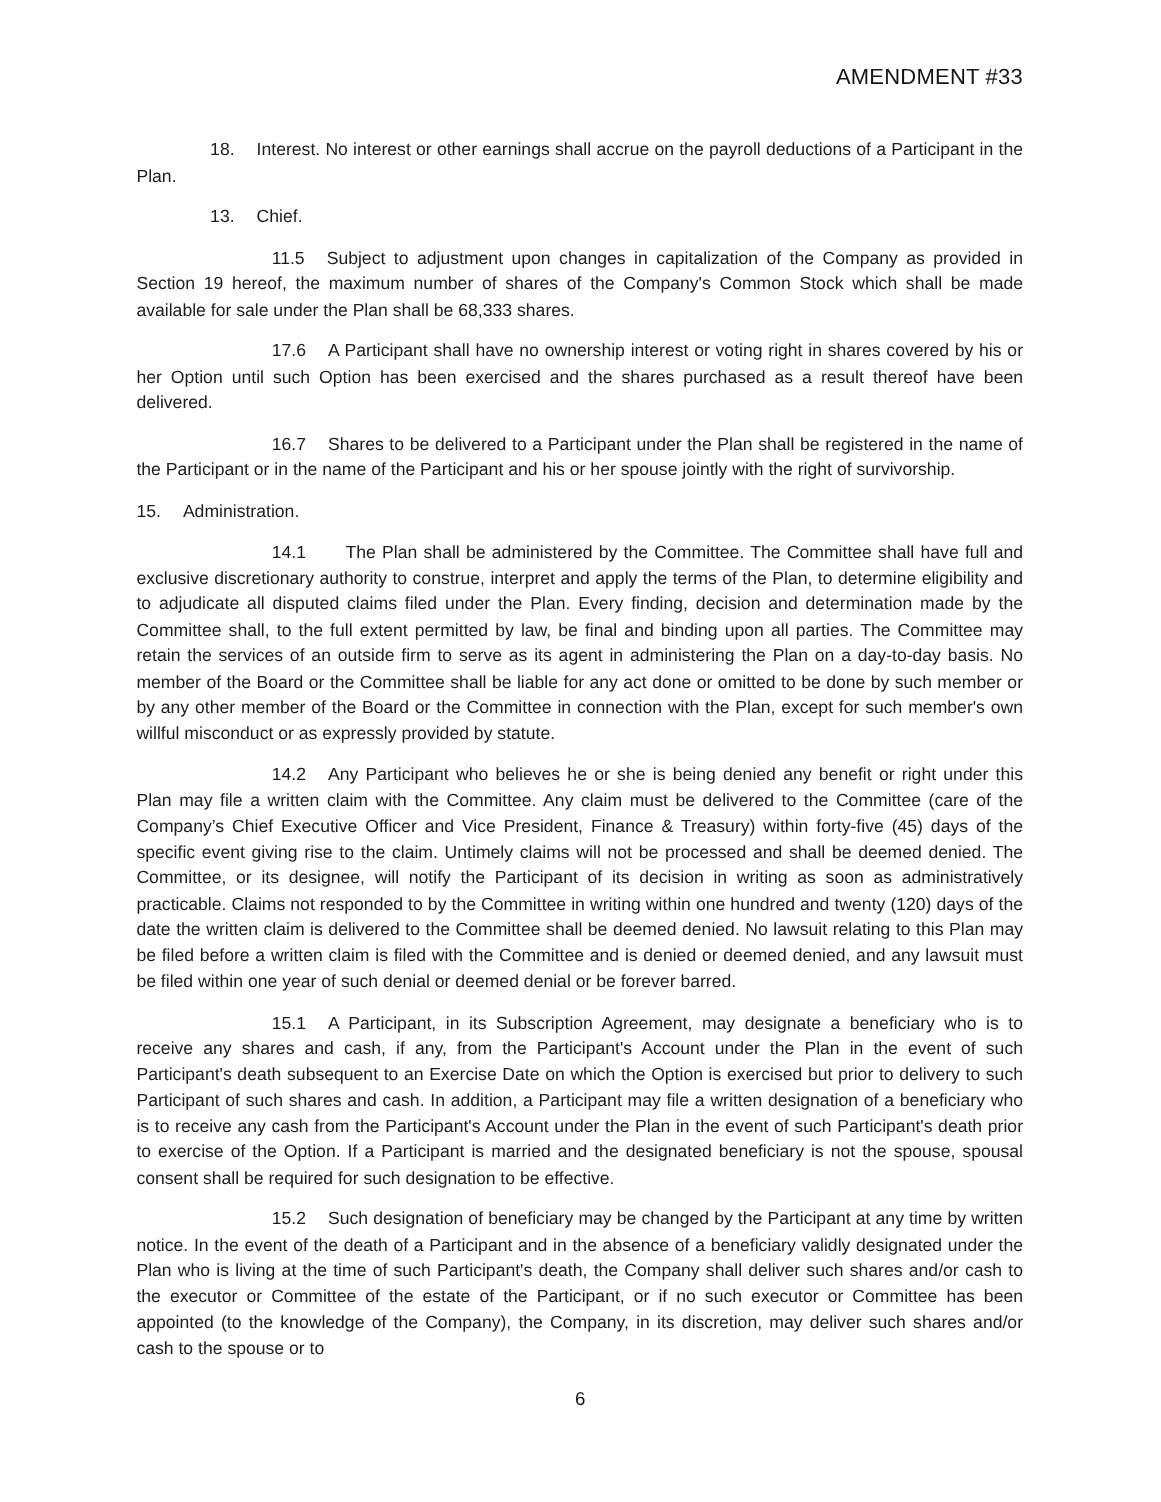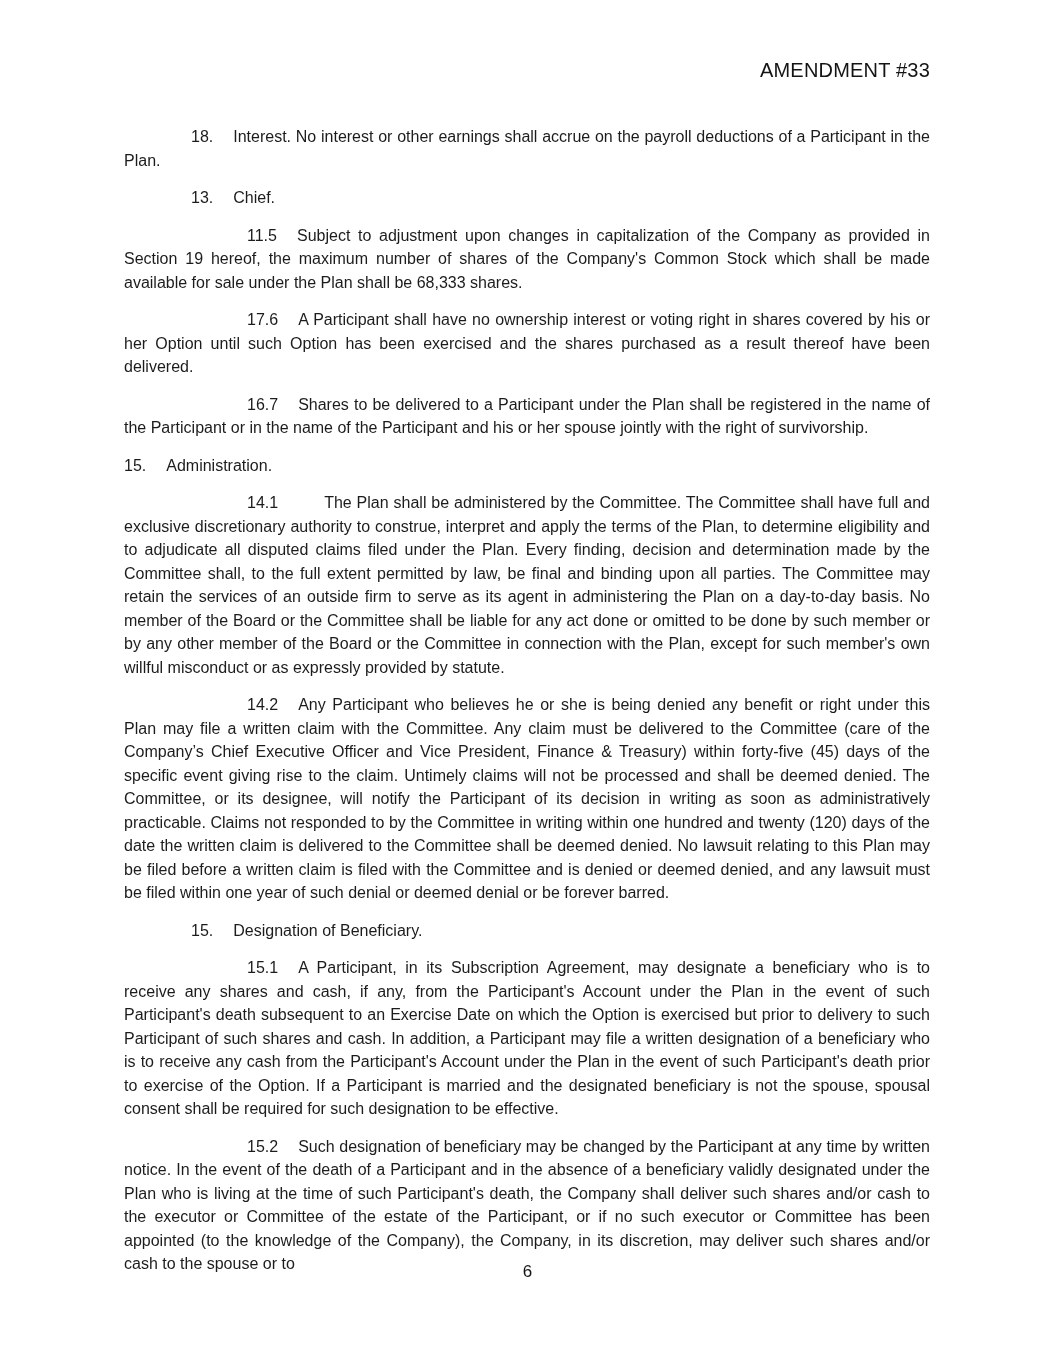--- a/index.html
+++ b/index.html
@@ -33,21 +33,21 @@
     text-align: justify;
   }
   p.para {
     margin: 0 0 14px 0;
     padding: 0;
   }
   .indent-section { text-indent: 67px; }
   .indent-sub     { text-indent: 123px; }
   .indent-none    { text-indent: 0; }
   .num        { margin-right: 20px; }
-  .num.wide   { margin-right: 46px; }
+  .num.wide   { margin-right: 36px; }
   .footer {
     position: absolute;
     bottom: 83px;
     left: 0;
     width: 100%;
     text-align: center;
     font-size: 17px;
     color: #141414;
   }
 </style>
@@ -71,21 +71,20 @@
     <p class="para indent-sub"><span class="num">17.6</span><span>A Participant shall have no ownership interest or voting right in shares covered by his or her Option until such Option has been exercised and the shares purchased as a result thereof have been delivered.</span></p>
 
     <p class="para indent-sub"><span class="num">16.7</span><span>Shares to be delivered to a Participant under the Plan shall be registered in the name of the Participant or in the name of the Participant and his or her spouse jointly with the right of survivorship.</span></p>
 
     <p class="para indent-none"><span class="num">15.</span><span>Administration.</span></p>
 
     <p class="para indent-sub"><span class="num wide">14.1</span><span>The Plan shall be administered by the Committee. The Committee shall have full and exclusive discretionary authority to construe, interpret and apply the terms of the Plan, to determine eligibility and to adjudicate all disputed claims filed under the Plan. Every finding, decision and determination made by the Committee shall, to the full extent permitted by law, be final and binding upon all parties. The Committee may retain the services of an outside firm to serve as its agent in administering the Plan on a day-to-day basis. No member of the Board or the Committee shall be liable for any act done or omitted to be done by such member or by any other member of the Board or the Committee in connection with the Plan, except for such member's own willful misconduct or as expressly provided by statute.</span></p>
 
     <p class="para indent-sub"><span class="num">14.2</span><span>Any Participant who believes he or she is being denied any benefit or right under this Plan may file a written claim with the Committee. Any claim must be delivered to the Committee (care of the Company’s Chief Executive Officer and Vice President, Finance &amp; Treasury) within forty-five (45) days of the specific event giving rise to the claim. Untimely claims will not be processed and shall be deemed denied. The Committee, or its designee, will notify the Participant of its decision in writing as soon as administratively practicable. Claims not responded to by the Committee in writing within one hundred and twenty (120) days of the date the written claim is delivered to the Committee shall be deemed denied. No lawsuit relating to this Plan may be filed before a written claim is filed with the Committee and is denied or deemed denied, and any lawsuit must be filed within one year of such denial or deemed denial or be forever barred.</span></p>
 
-    <p class="para indent-section"><span class="num">15.</span><span>Designation of Beneficiary.</span></p>
 
     <p class="para indent-sub"><span class="num">15.1</span><span>A Participant, in its Subscription Agreement, may designate a beneficiary who is to receive any shares and cash, if any, from the Participant's Account under the Plan in the event of such Participant's death subsequent to an Exercise Date on which the Option is exercised but prior to delivery to such Participant of such shares and cash. In addition, a Participant may file a written designation of a beneficiary who is to receive any cash from the Participant's Account under the Plan in the event of such Participant's death prior to exercise of the Option. If a Participant is married and the designated beneficiary is not the spouse, spousal consent shall be required for such designation to be effective.</span></p>
 
     <p class="para indent-sub"><span class="num">15.2</span><span>Such designation of beneficiary may be changed by the Participant at any time by written notice. In the event of the death of a Participant and in the absence of a beneficiary validly designated under the Plan who is living at the time of such Participant's death, the Company shall deliver such shares and/or cash to the executor or Committee of the estate of the Participant, or if no such executor or Committee has been appointed (to the knowledge of the Company), the Company, in its discretion, may deliver such shares and/or cash to the spouse or to</span></p>
 
   </div>
 
   <div class="footer">
     <span>6</span>
   </div>

